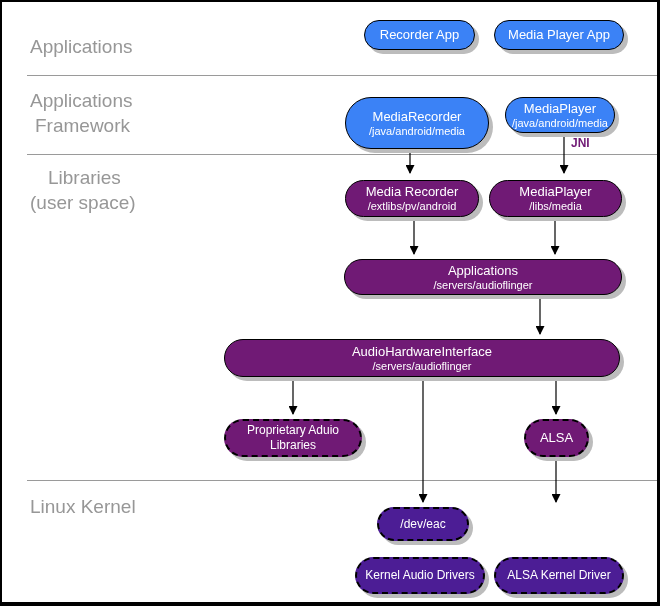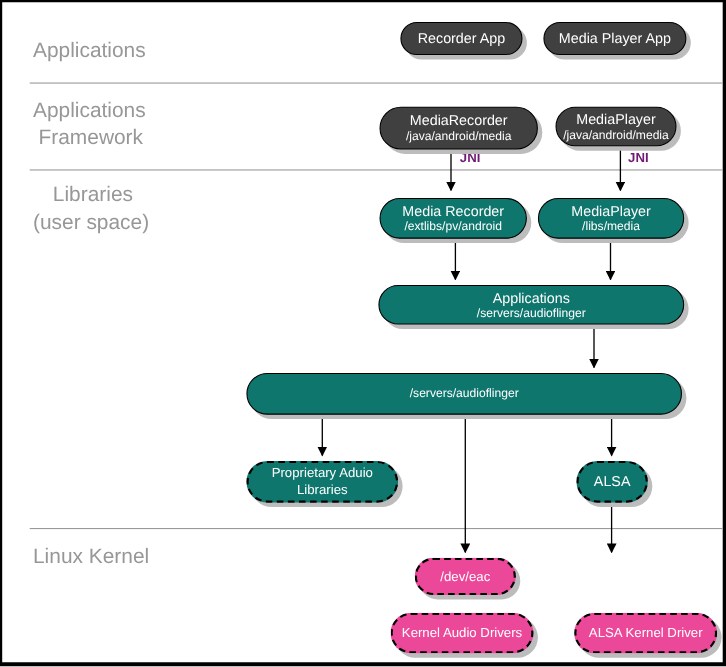--- a/index.html
+++ b/index.html
@@ -10,23 +10,23 @@
     box-sizing:border-box;overflow:hidden;
   }
   .divider{position:absolute;left:25px;right:0;height:1px;background:#9a9a9a;}
   .layer-label{position:absolute;color:#979797;font-size:19px;line-height:25px;}
   .layer-label span{display:block;}
   .node{
     position:absolute;display:flex;flex-direction:column;align-items:center;justify-content:center;
     color:#fff;text-align:center;border:1.5px solid #000;border-radius:50px;
     box-shadow:4px 4px 0 #bcbcbc;box-sizing:border-box;
   }
-  .blue{background:#404040;}
-  .green{background:#0f766e;}
-  .red{background:#ec4899;justify-content:center;}
+  .blue{background:#3b82f6;}
+  .green{background:#701a75;}
+  .red{background:#4c1d95;justify-content:center;}
   .dashed{border:2px dashed #000;}
   .t{font-size:13px;line-height:16px;}
   .t-sm{font-size:12px;line-height:15px;}
   .s{font-size:11px;line-height:13px;}
   .edge-label{position:absolute;font-size:12px;font-weight:600;color:#701a75;}
   #edges{position:absolute;left:0;top:0;pointer-events:none;}
   .ind5{padding-left:5px;}
   .ind18{padding-left:18px;}
 </style>
 </head>
@@ -73,21 +73,21 @@
   <span class="edge-label" style="left:416px;top:134px;">JNI</span>
   <span class="edge-label" style="left:569px;top:134px;">JNI</span>
 
   <div class="node blue" style="left:362px;top:18px;width:111px;height:30px;">
     <span class="t">Recorder App</span>
   </div>
   <div class="node blue" style="left:492px;top:18px;width:130px;height:30px;">
     <span class="t">Media Player App</span>
   </div>
 
-  <div class="node blue" style="left:343px;top:95px;width:144px;height:39px;">
+  <div class="node blue" style="left:343px;top:95px;width:144px;height:52px;">
     <span class="t">MediaRecorder</span>
     <span class="s">/java/android/media</span>
   </div>
   <div class="node blue" style="left:503px;top:95px;width:110px;height:36px;">
     <span class="t">MediaPlayer</span>
     <span class="s">/java/android/media</span>
   </div>
 
   <div class="node green" style="left:343px;top:178px;width:134px;height:37px;">
     <span class="t">Media Recorder</span>
@@ -95,33 +95,34 @@
   </div>
   <div class="node green" style="left:487px;top:178px;width:133px;height:37px;">
     <span class="t">MediaPlayer</span>
     <span class="s">/libs/media</span>
   </div>
   <div class="node green" style="left:342px;top:257px;width:278px;height:36px;">
     <span class="t">Applications</span>
     <span class="s">/servers/audioflinger</span>
   </div>
   <div class="node green" style="left:222px;top:337px;width:396px;height:38px;">
+    <span class="t">AudioHardwareInterface</span>
     <span class="s">/servers/audioflinger</span>
   </div>
   <div class="node green dashed" style="left:222px;top:417px;width:138px;height:38px;">
     <span class="t-sm">Proprietary Aduio</span>
     <span class="t-sm">Libraries</span>
   </div>
   <div class="node green dashed" style="left:522px;top:417px;width:65px;height:38px;">
     <span class="t">ALSA</span>
   </div>
 
   <div class="node red dashed" style="left:375px;top:505px;width:92px;height:34px;">
     <span class="t-sm">/dev/eac</span>
   </div>
   <div class="node red dashed" style="left:353px;top:555px;width:130px;height:37px;">
     <span class="t-sm">Kernel Audio Drivers</span>
   </div>
-  <div class="node red dashed" style="left:520px;top:555px;width:130px;height:37px;">
+  <div class="node red dashed" style="left:492px;top:555px;width:130px;height:37px;">
     <span class="t-sm">ALSA Kernel Driver</span>
   </div>
 
 </div>
 
 </body></html>

